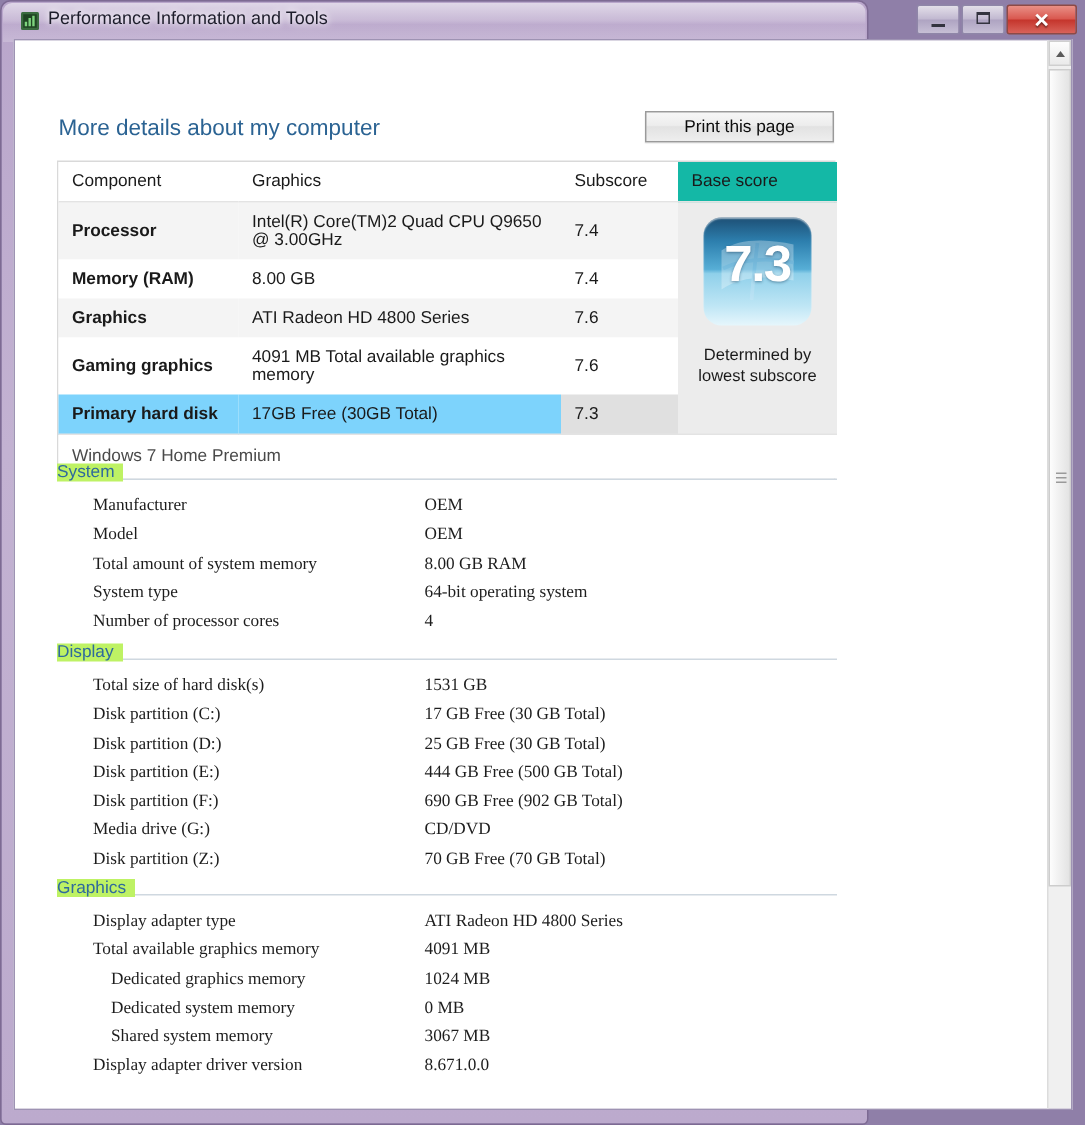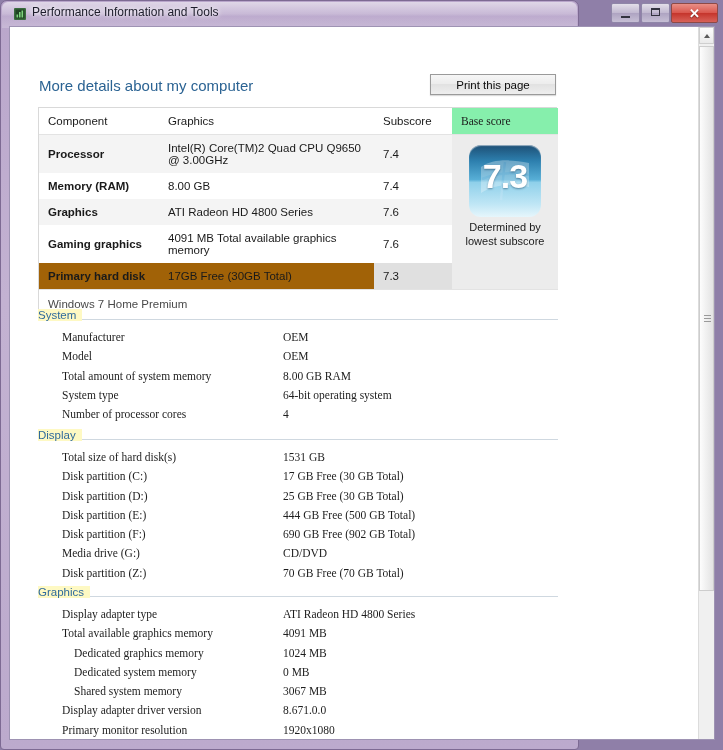--- a/index.html
+++ b/index.html
@@ -230,30 +230,30 @@
   .score-table td.component {
     font-weight: bold;
   }
   tr.shade td.component,
   tr.shade td.details,
   tr.shade td.subscore { background: #f4f4f4; }
   tr.plain td.component,
   tr.plain td.details,
   tr.plain td.subscore { background: #ffffff; }
   tr.lowest td.component,
-  tr.lowest td.details { background: #a16207; }
+  tr.lowest td.details { background: #7dd3fc; }
   tr.lowest td.subscore { background: #e0e0e0; }
 
   td.basescore-cell {
     background: #ececec;
     vertical-align: top;
     padding: 0;
     text-align: center;
   }
-  th.basescore-head { background: #86efac; font-family: Liberation Serif, serif; }
+  th.basescore-head { background: #14b8a6; }
 
   .base-wrap {
     padding: 10px 6px 8px 6px;
   }
   .score-badge {
     width: 72px; height: 72px;
     margin: 0 auto;
     border-radius: 12px;
     position: relative;
     overflow: hidden;
@@ -271,21 +271,21 @@
     left: 0; right: 0; top: 14px;
     text-align: center;
     font-size: 34px;
     font-weight: bold;
     color: #ffffff;
     text-shadow: 0 1px 2px rgba(0,40,70,0.45);
     line-height: 1;
     letter-spacing: -1px;
   }
   .base-caption {
-    margin-top: 4px;
+    margin-top: 14px;
     font-size: 11px;
     color: #1a1a1a;
     line-height: 1.25;
     text-align: center;
   }
 
   .os-row td {
     border-top: 1px solid #e3e3e3;
     background: #ffffff;
     font-size: 11.5px;
@@ -307,21 +307,21 @@
     white-space: nowrap;
   }
   .section-head .rule {
     position: absolute;
     left: 0; right: 0; bottom: 3px;
     height: 1px;
     background: #cfd8e0;
   }
   .section-head span.lbl {
     position: relative;
-    background: #fef9c3;
+    background: #bef264;
     padding-right: 6px;
     z-index: 1;
   }
   .detail-row {
     position: relative;
     height: 19.3px;
     font-size: 11.5px;
     color: #1d1d1d;
     font-family: Liberation Serif, serif;
   }
@@ -525,24 +525,20 @@
           <span class="v">0 MB</span>
         </div>
         <div class="detail-row indent">
           <span class="k">Shared system memory</span>
           <span class="v">3067 MB</span>
         </div>
         <div class="detail-row">
           <span class="k">Display adapter driver version</span>
           <span class="v">8.671.0.0</span>
         </div>
-        <div class="detail-row">
-          <span class="k">Primary monitor resolution</span>
-          <span class="v">1920x1080</span>
-        </div>
 
       </div>
 
     </div>
 
     <div class="scrollbar">
       <div class="sb-btn up">
         <div class="arrow-up"></div>
       </div>
       <div class="sb-thumb">

